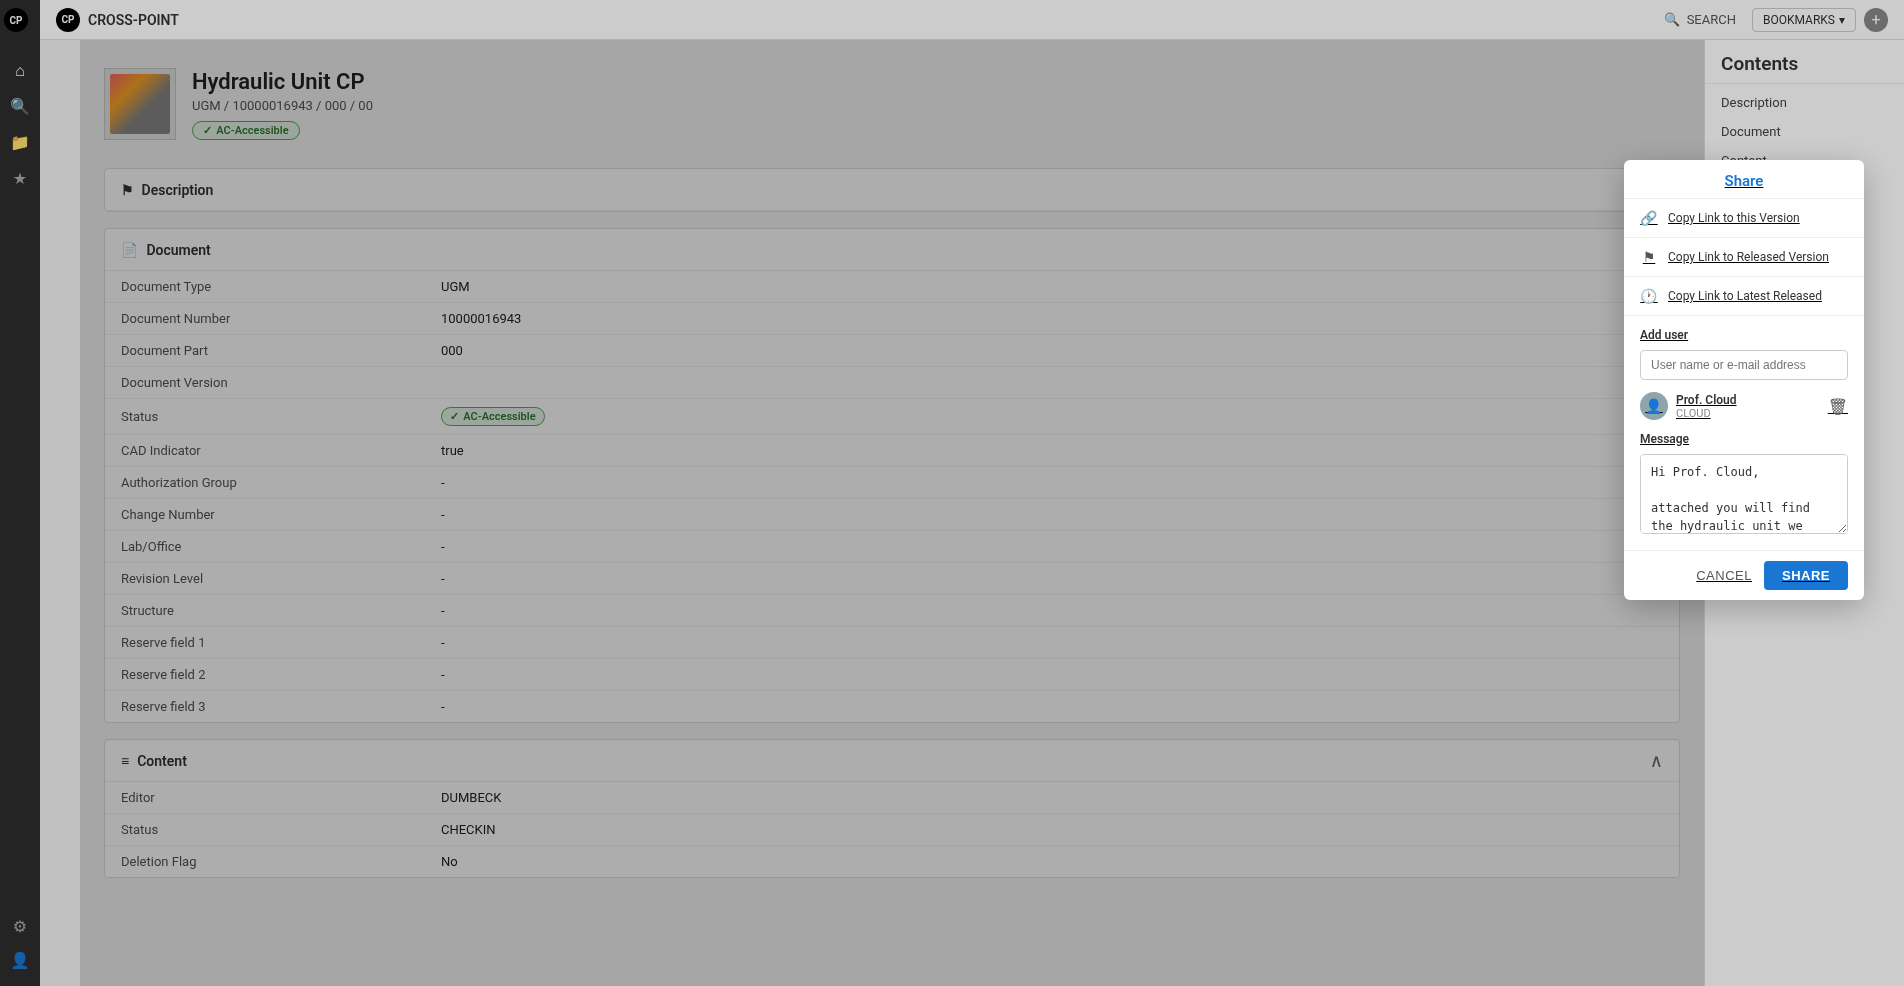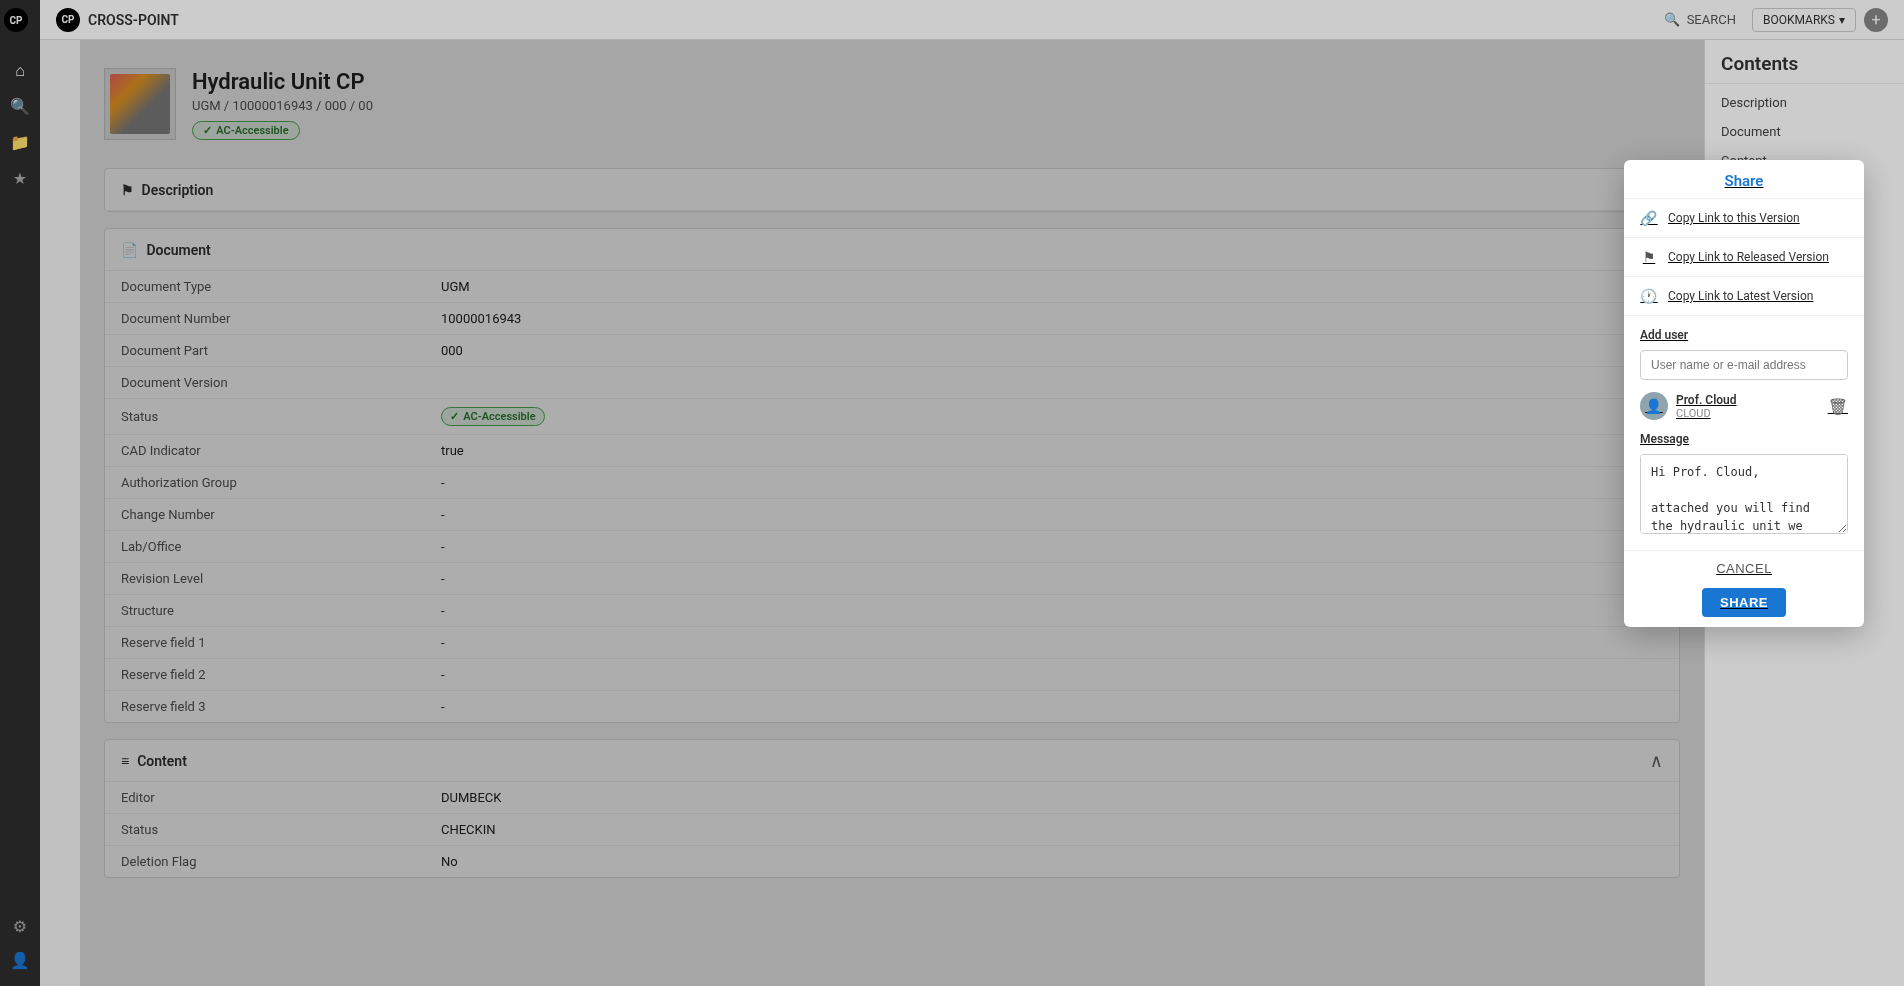--- a/index.html
+++ b/index.html
@@ -369,21 +369,20 @@
       outline: none;
       line-height: 1.5;
     }
     .modal-footer {
       display: flex;
       align-items: center;
       justify-content: flex-end;
       gap: 12px;
       padding: 10px 16px;
       border-top: 1px solid #eee;
-      flex-direction: column;
     }
     .btn-cancel {
       background: transparent;
       border: none;
       font-size: 13px;
       color: #555;
       cursor: pointer;
       font-weight: 500;
       text-transform: uppercase;
       letter-spacing: 0.5px;
@@ -579,21 +578,21 @@
     <div class="share-link-item">
       <span class="share-link-icon">🔗</span>
       <span>Copy Link to this Version</span>
     </div>
     <div class="share-link-item">
       <span class="share-link-icon">⚑</span>
       <span>Copy Link to Released Version</span>
     </div>
     <div class="share-link-item">
       <span class="share-link-icon">🕐</span>
-      <span>Copy Link to Latest Version</span>
+      <span>Copy Link to Latest Released</span>
     </div>
 
     <div class="share-section-body">
       <div class="add-user-label">Add user</div>
       <input class="add-user-input" type="text" placeholder="User name or e-mail address" style="">
 
       <div class="user-row">
         <div class="user-avatar">👤</div>
         <div class="user-info">
           <div class="user-name">Prof. Cloud</div>

